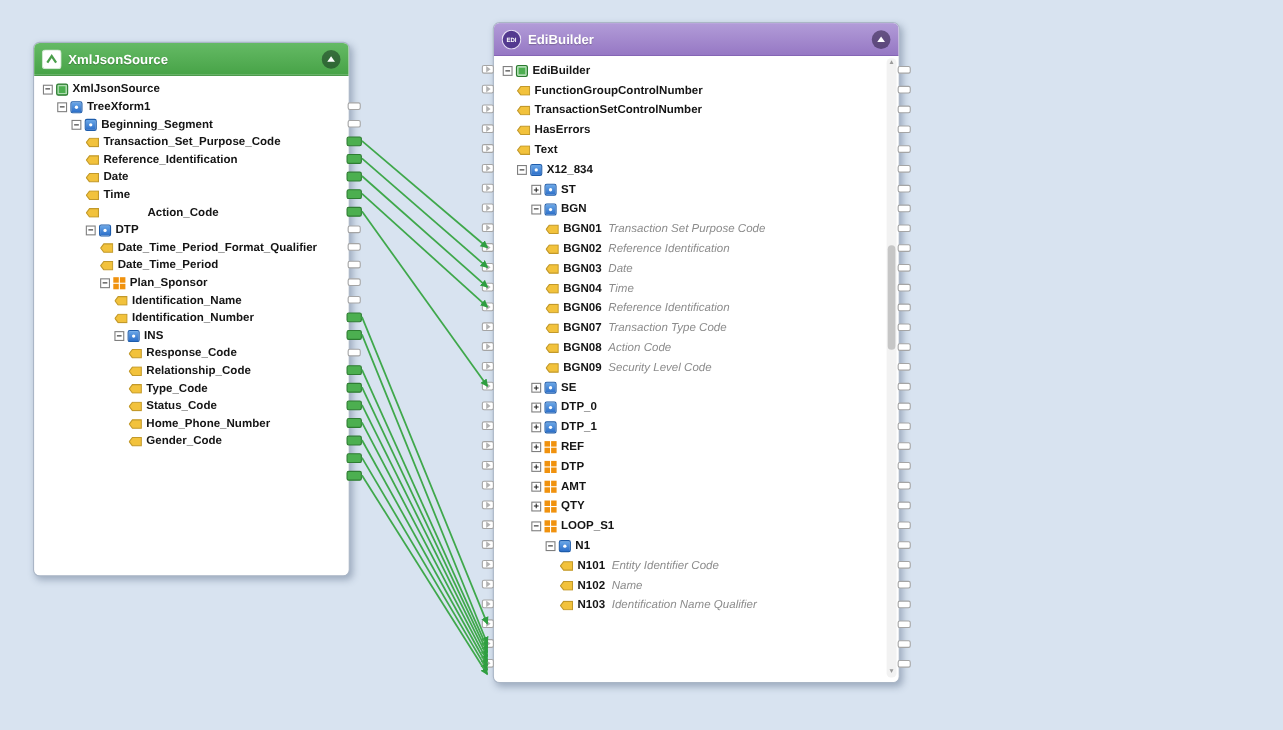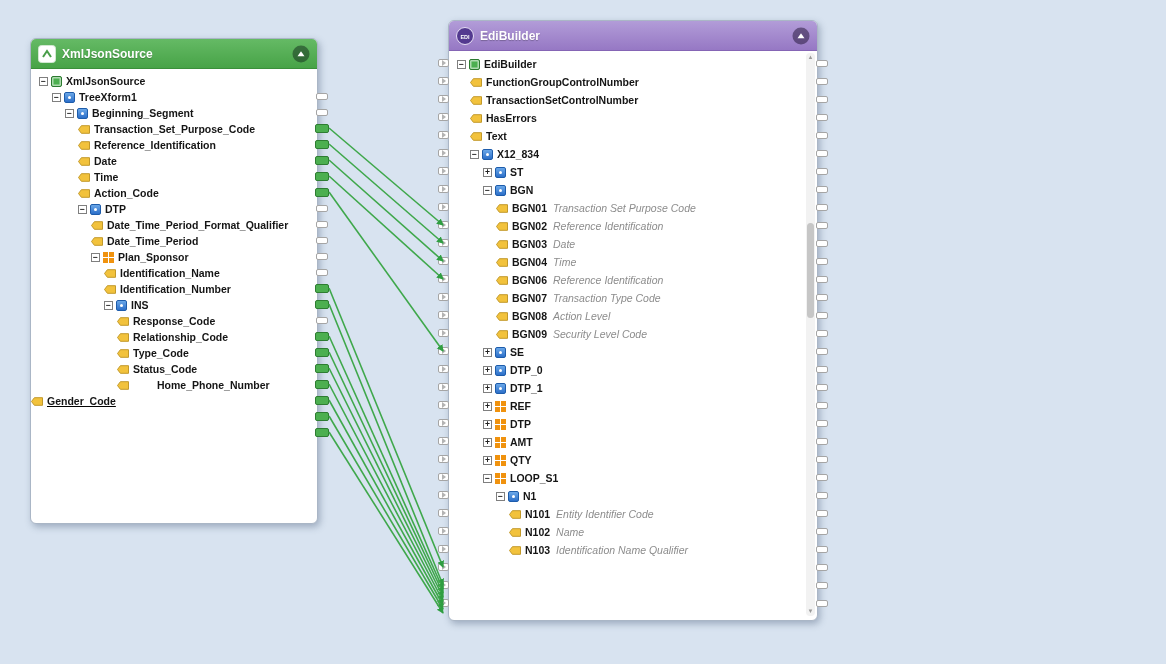--- a/index.html
+++ b/index.html
@@ -106,21 +106,21 @@
               <polygon points="0.5,4.5 3.4,0.7 11.5,0.7 11.5,8.3 3.4,8.3" fill="var(--field-icon)" stroke="#c2992a" stroke-width="1"></polygon>
             </svg></span>
           <span class="lbl">Date</span>
         </div>
         <div class="row" style="padding-left: 47px;">
           <span class="icon field"><svg width="12" height="9" viewBox="0 0 12 9">
               <polygon points="0.5,4.5 3.4,0.7 11.5,0.7 11.5,8.3 3.4,8.3" fill="var(--field-icon)" stroke="#c2992a" stroke-width="1"></polygon>
             </svg></span>
           <span class="lbl">Time</span>
         </div>
-        <div class="row" style="padding-left: 47px;">
+        <div class="row" style="padding-left: 47px; gap: 40px;">
           <span class="icon field"><svg width="12" height="9" viewBox="0 0 12 9">
               <polygon points="0.5,4.5 3.4,0.7 11.5,0.7 11.5,8.3 3.4,8.3" fill="var(--field-icon)" stroke="#c2992a" stroke-width="1"></polygon>
             </svg></span>
           <span class="lbl">Action_Code</span>
         </div>
         <div class="row" style="padding-left: 47px;">
           <span class="exp">−</span>
           <span class="icon element">
             <span class="dot"></span>
           </span>
@@ -184,27 +184,27 @@
               <polygon points="0.5,4.5 3.4,0.7 11.5,0.7 11.5,8.3 3.4,8.3" fill="var(--field-icon)" stroke="#c2992a" stroke-width="1"></polygon>
             </svg></span>
           <span class="lbl">Type_Code</span>
         </div>
         <div class="row" style="padding-left: 86px;">
           <span class="icon field"><svg width="12" height="9" viewBox="0 0 12 9">
               <polygon points="0.5,4.5 3.4,0.7 11.5,0.7 11.5,8.3 3.4,8.3" fill="var(--field-icon)" stroke="#c2992a" stroke-width="1"></polygon>
             </svg></span>
           <span class="lbl">Status_Code</span>
         </div>
-        <div class="row" style="padding-left: 86px; gap: 24px;">
+        <div class="row" style="padding-left: 86px;">
           <span class="icon field"><svg width="12" height="9" viewBox="0 0 12 9">
               <polygon points="0.5,4.5 3.4,0.7 11.5,0.7 11.5,8.3 3.4,8.3" fill="var(--field-icon)" stroke="#c2992a" stroke-width="1"></polygon>
             </svg></span>
           <span class="lbl">Home_Phone_Number</span>
         </div>
-        <div class="row" style=" text-decoration: underline;">
+        <div class="row" style="padding-left: 86px;">
           <span class="icon field"><svg width="12" height="9" viewBox="0 0 12 9">
               <polygon points="0.5,4.5 3.4,0.7 11.5,0.7 11.5,8.3 3.4,8.3" fill="var(--field-icon)" stroke="#c2992a" stroke-width="1"></polygon>
             </svg></span>
           <span class="lbl">Gender_Code</span>
         </div>
       </div>
   </div>
 
   <div class="panel target">
     <div class="hdr purple">
@@ -313,21 +313,21 @@
               <polygon points="0.5,4.5 3.4,0.7 11.5,0.7 11.5,8.3 3.4,8.3" fill="var(--field-icon)" stroke="#c2992a" stroke-width="1"></polygon>
             </svg></span>
           <span class="lbl">BGN07</span>
           <span class="desc">Transaction Type Code</span>
         </div>
         <div class="row" style="padding-left: 47px;">
           <span class="icon field"><svg width="12" height="9" viewBox="0 0 12 9">
               <polygon points="0.5,4.5 3.4,0.7 11.5,0.7 11.5,8.3 3.4,8.3" fill="var(--field-icon)" stroke="#c2992a" stroke-width="1"></polygon>
             </svg></span>
           <span class="lbl">BGN08</span>
-          <span class="desc">Action Level</span>
+          <span class="desc">Action Code</span>
         </div>
         <div class="row" style="padding-left: 47px;">
           <span class="icon field"><svg width="12" height="9" viewBox="0 0 12 9">
               <polygon points="0.5,4.5 3.4,0.7 11.5,0.7 11.5,8.3 3.4,8.3" fill="var(--field-icon)" stroke="#c2992a" stroke-width="1"></polygon>
             </svg></span>
           <span class="lbl">BGN09</span>
           <span class="desc">Security Level Code</span>
         </div>
         <div class="row" style="padding-left: 34px;">
           <span class="exp">+</span>

